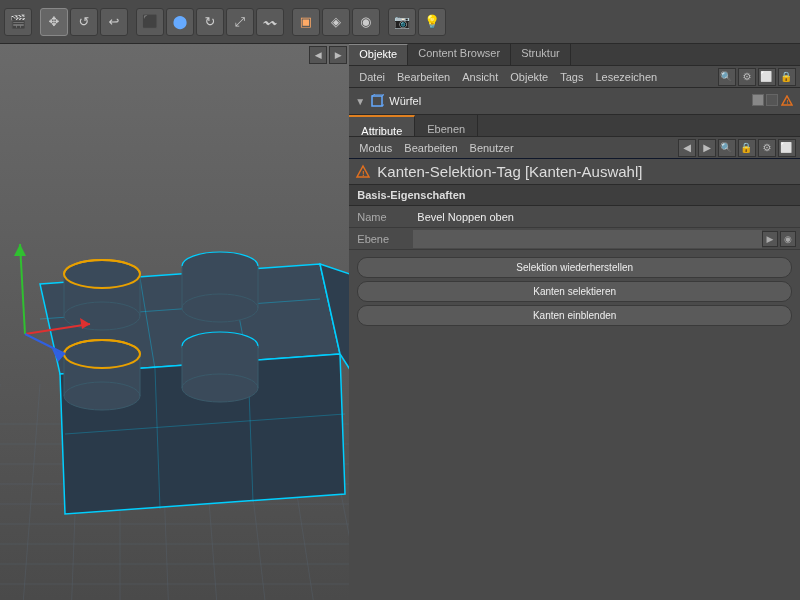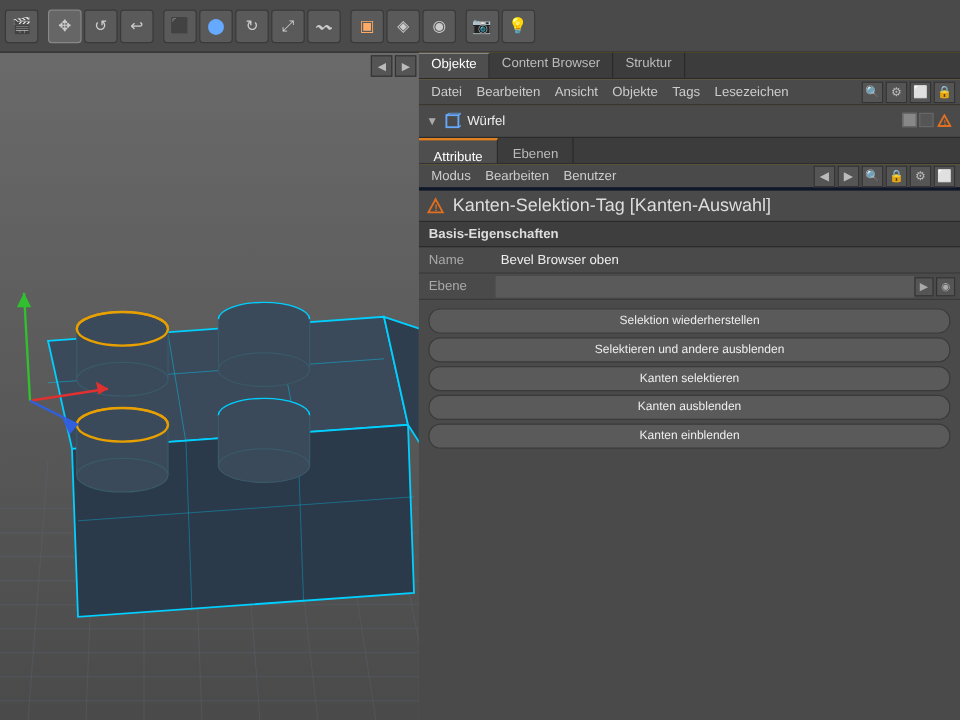--- a/index.html
+++ b/index.html
@@ -202,21 +202,21 @@
       color: #fff;
       border-top: 2px solid #e08020;
     }
 
     
     #attr-menu {
       display: flex;
       align-items: center;
       background: #4a4a4a;
       height: 22px;
-      border-bottom: 3px solid #0f172a;
+      border-bottom: 1px solid #0f172a;
       padding: 0 4px;
     }
     .attr-menu-item {
       padding: 2px 6px;
       font-size: 11px;
       color: #ccc;
       cursor: pointer;
     }
     .attr-nav-icons {
       margin-left: auto;
@@ -538,35 +538,33 @@
           </svg>
       </div>
       <span class="tag-name">Kanten-Selektion-Tag [Kanten-Auswahl]</span>
     </div>
 
     <div id="properties">
       <div class="section-header">Basis-Eigenschaften</div>
 
       <div class="prop-row">
         <span class="prop-label">Name</span>
-        <span class="prop-value">Bevel Browser oben</span>
+        <span class="prop-value">Bevel Noppen oben</span>
       </div>
 
       <div class="prop-row">
         <span class="prop-label">Ebene</span>
         <input class="prop-input" type="text" value="" style="">
         <div class="prop-btn-group">
           <div class="small-btn">▶</div>
           <div class="small-btn">◉</div>
         </div>
       </div>
 
       <div style="padding: 4px 0;">
         <button class="action-btn">Selektion wiederherstellen</button>
-        <button class="action-btn">Selektieren und andere ausblenden</button>
         <button class="action-btn">Kanten selektieren</button>
-        <button class="action-btn">Kanten ausblenden</button>
         <button class="action-btn">Kanten einblenden</button>
       </div>
     </div>
 
   </div>
 </div>
 
 </body></html>

